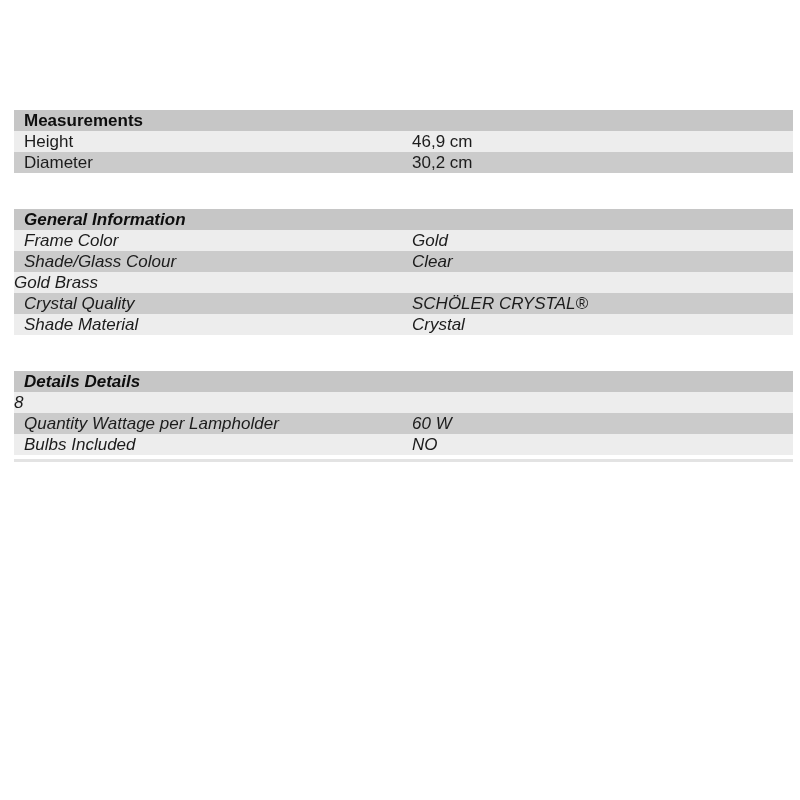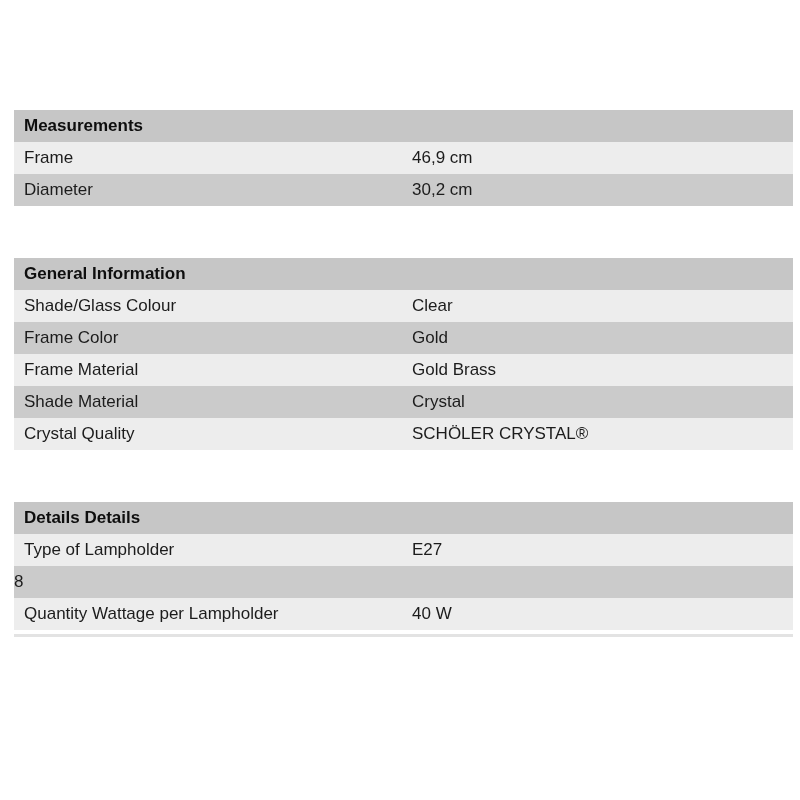--- a/index.html
+++ b/index.html
@@ -12,26 +12,27 @@
   .spec-wrap {
     position: absolute;
     left: 14px;
     top: 110px;
     width: 779px;
   }
   .spec-table {
     width: 100%;
   }
   .spec-table + .spec-table {
-    margin-top: 52px;
+    margin-top: 36px;
+    font-style: italic;
   }
   .row {
     display: flex;
     align-items: center;
-    height: 32px;
+    height: 21px;
     font-size: 17px;
     color: #1c1c1c;
   }
   
   .spec-table .row:nth-child(odd)  { background: #cbcbcb; }
   .spec-table .row:nth-child(even) { background: #ededed; }
   .spec-table .row.header {
     background: #c6c6c6;
     font-weight: bold;
     color: #0e0e0e;
@@ -57,66 +58,65 @@
 </head>
 <body>
 
 <div class="spec-wrap">
 
   <div class="spec-table">
     <div class="row header">
       <span class="cell-label">Measurements</span>
     </div>
     <div class="row">
-      <span class="cell-label">Frame</span>
+      <span class="cell-label">Height</span>
       <span class="cell-value">46,9 cm</span>
     </div>
     <div class="row">
       <span class="cell-label">Diameter</span>
       <span class="cell-value">30,2 cm</span>
     </div>
   </div>
 
   <div class="spec-table">
     <div class="row header">
       <span class="cell-label">General Information</span>
     </div>
     <div class="row">
+      <span class="cell-label">Frame Color</span>
+      <span class="cell-value">Gold</span>
+    </div>
+    <div class="row">
       <span class="cell-label">Shade/Glass Colour</span>
       <span class="cell-value">Clear</span>
     </div>
     <div class="row">
-      <span class="cell-label">Frame Color</span>
-      <span class="cell-value">Gold</span>
+      <span class="cell-value">Gold Brass</span>
     </div>
     <div class="row">
-      <span class="cell-label">Frame Material</span>
-      <span class="cell-value">Gold Brass</span>
+      <span class="cell-label">Crystal Quality</span>
+      <span class="cell-value">SCHÖLER CRYSTAL®</span>
     </div>
     <div class="row">
       <span class="cell-label">Shade Material</span>
       <span class="cell-value">Crystal</span>
-    </div>
-    <div class="row">
-      <span class="cell-label">Crystal Quality</span>
-      <span class="cell-value">SCHÖLER CRYSTAL®</span>
     </div>
   </div>
 
   <div class="spec-table">
     <div class="row header">
       <span class="cell-label">Details Details</span>
     </div>
     <div class="row">
-      <span class="cell-label">Type of Lampholder</span>
-      <span class="cell-value">E27</span>
-    </div>
-    <div class="row">
       <span class="cell-value">8</span>
     </div>
     <div class="row">
       <span class="cell-label">Quantity Wattage per Lampholder</span>
-      <span class="cell-value">40 W</span>
+      <span class="cell-value">60 W</span>
+    </div>
+    <div class="row">
+      <span class="cell-label">Bulbs Included</span>
+      <span class="cell-value">NO</span>
     </div>
     <div class="table-footer-strip"></div>
   </div>
 
 </div>
 
 </body></html>

